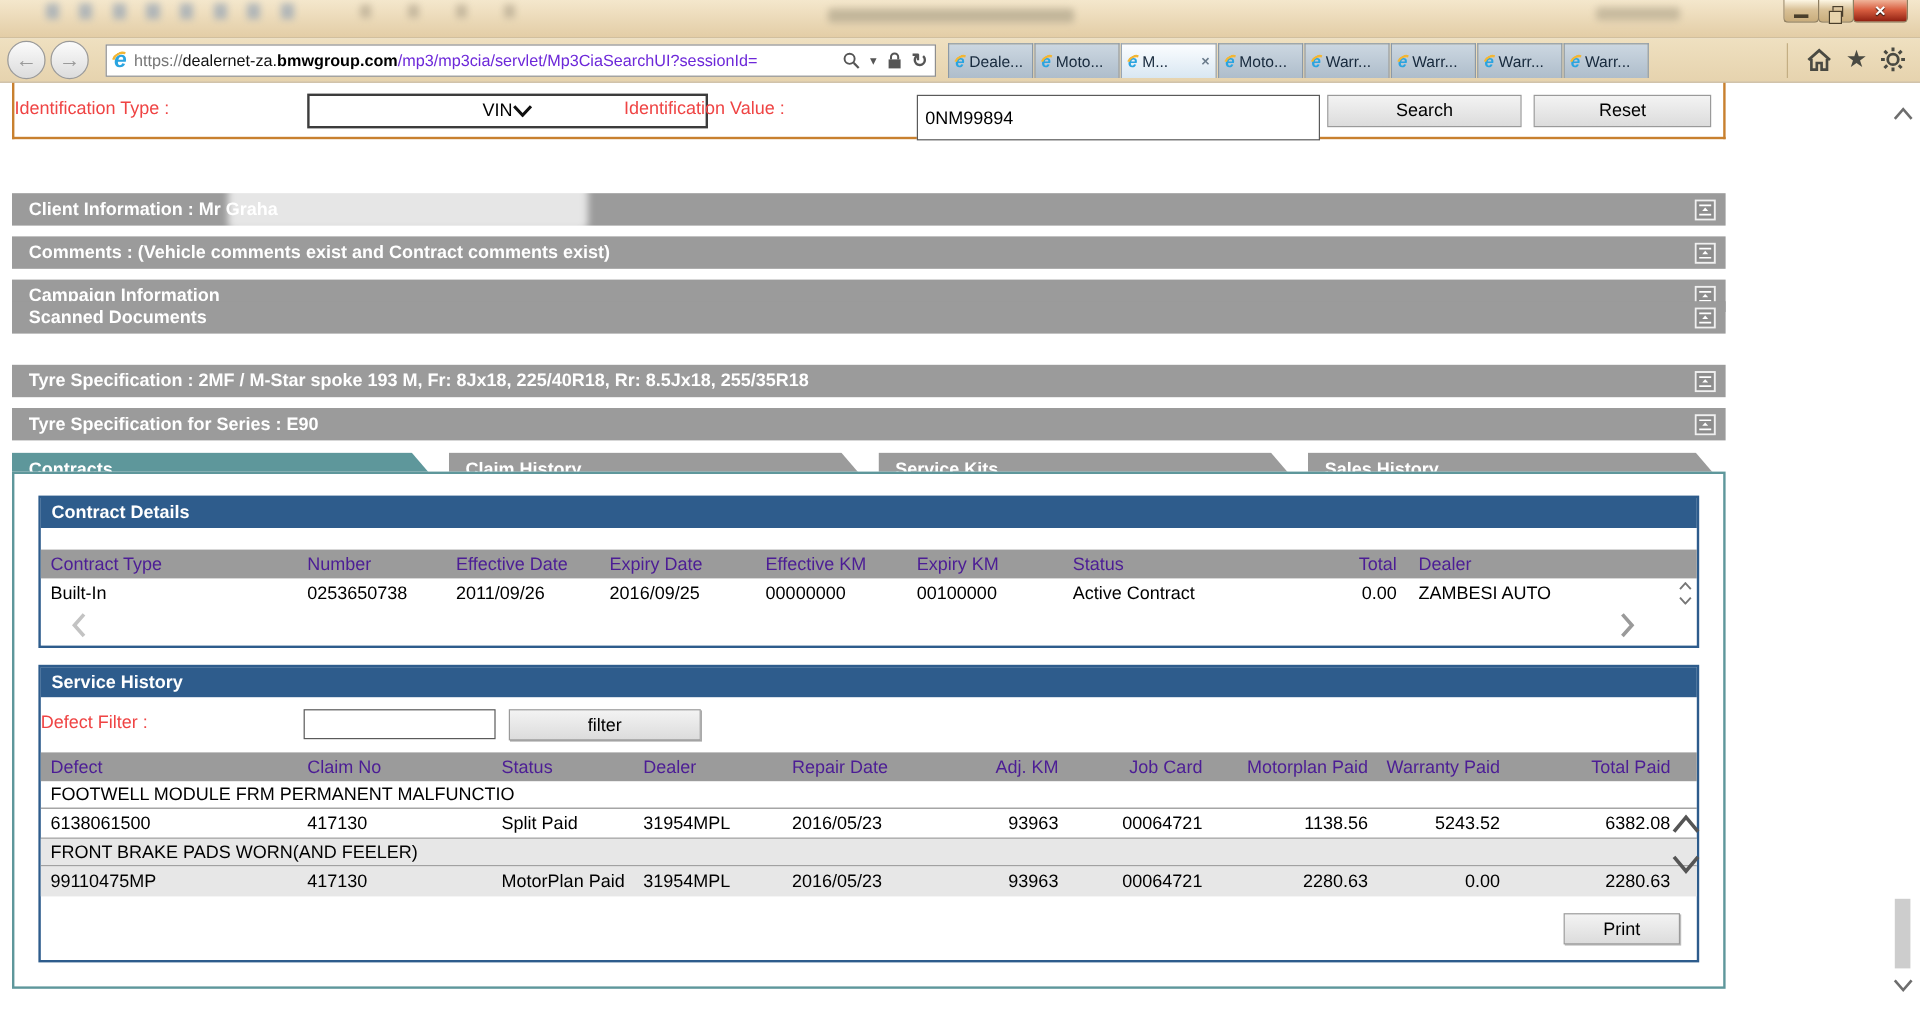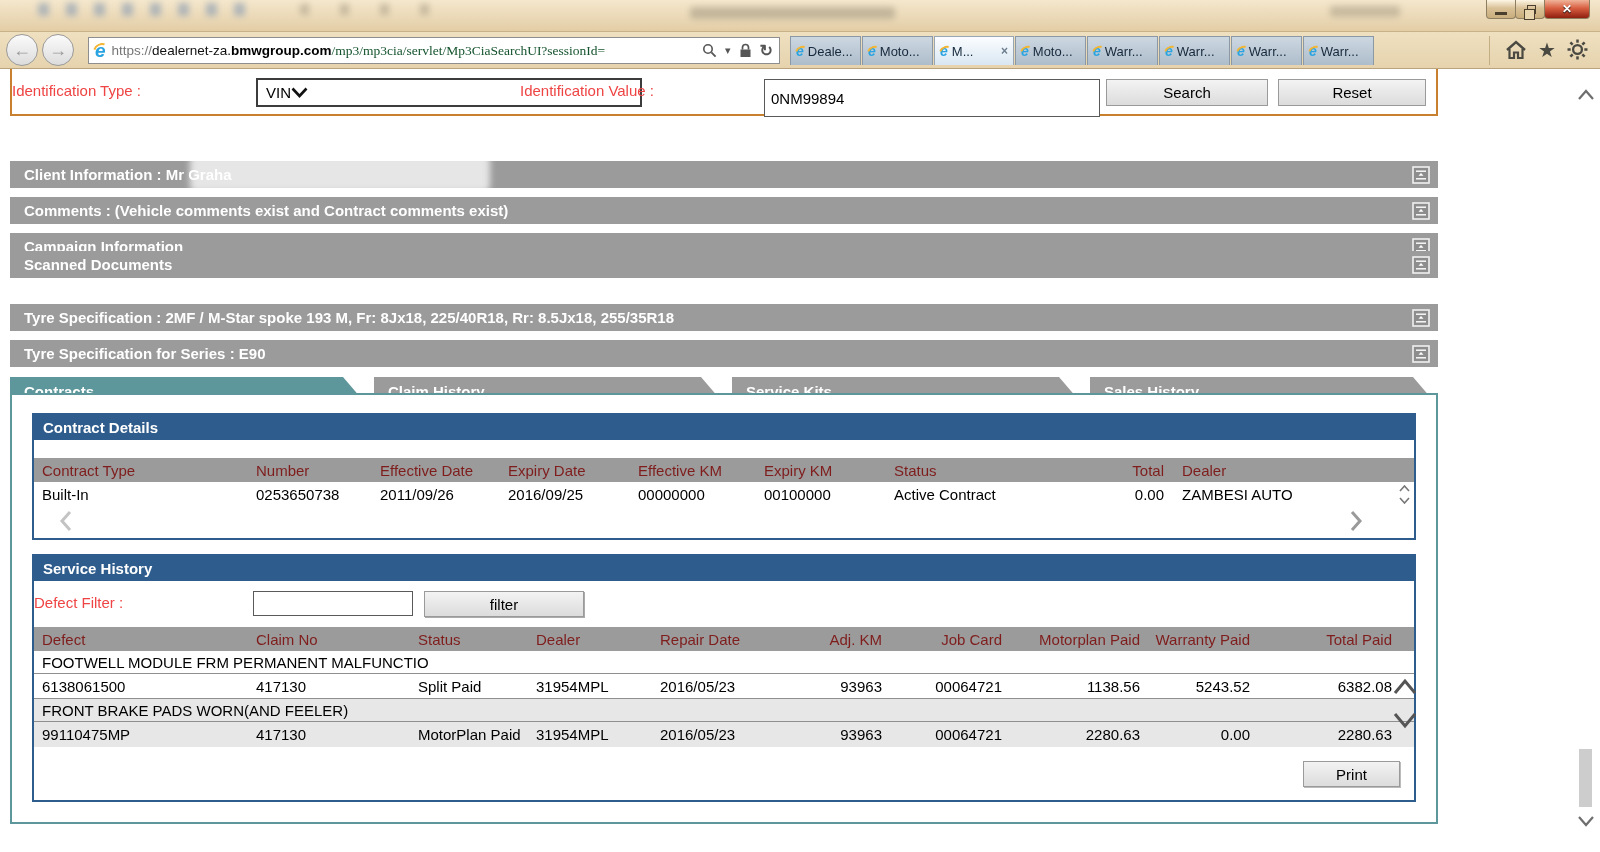--- a/index.html
+++ b/index.html
@@ -44,21 +44,21 @@
     display:flex; align-items:center; justify-content:center;
     color:#9a9a9a; font-size:18px; font-weight:bold;
   }
   .urlbar {
     position:absolute; left:88px; top:5px; width:692px; height:27px;
     background:#fff; border:1px solid #8e8e8e;
     display:flex; align-items:center; padding:0 6px; font-size:13.5px; white-space:nowrap; overflow:hidden;
   }
   .url-text { flex:1; overflow:hidden; margin-left:6px; }
   .url-scheme { color:#767676; } .url-domain { color:#111; }
-  .url-domain b { color:#000; } .url-path { color:#14532d;font-family:Liberation Serif, serif; }
+  .url-domain b { color:#000; } .url-path { color:#6d28d9; }
   .url-icons { display:flex; align-items:center; gap:8px; margin-left:4px; color:#555; }
 
   .e-logo { position:relative; display:inline-block; font-weight:bold; font-style:italic;
     color:#2aa4e0; line-height:1; }
   .e-logo::after { content:""; position:absolute; left:-18%; top:12%; width:135%; height:72%;
     border:2px solid transparent; border-top-color:#f2b634; border-radius:50%;
     transform:rotate(-28deg); }
   .e-big { font-size:19px; } .e-small { font-size:14px; }
 
   .tabstrip { position:absolute; left:790px; top:4px; height:29px; display:flex; }
@@ -80,23 +80,23 @@
 
   
   .page { position:absolute; left:0; top:69px; width:1600px; height:783px; background:#fff; }
 
   .form-box {
     position:absolute; left:10px; top:0; width:1428px; height:47px;
     border-left:2px solid #c8802f; border-right:2px solid #c8802f; border-bottom:2px solid #c8802f;
   }
   .form-label { position:absolute; top:13px; text-align:left; color:#ef4444; }
   .selectbox {
-    position:absolute; left:244px; top:9px; width:386px; height:29px;
+    position:absolute; left:244px; top:9px; width:334px; height:29px;
     border:2px solid #3c3c3c; background:#fff; display:flex; align-items:center;
-    padding:0 8px; justify-content:flex-start;
+    padding:0 8px; justify-content:center;
   }
   .textinput {
     position:absolute; background:#fff; border:1px solid #5a5a5a; padding:0 6px;
     font-family:"Liberation Sans",sans-serif; font-size:15px; color:#000;
   }
   .btn {
     position:absolute; background:linear-gradient(#f3f3f3,#dcdcdc);
     border:1px solid #9a9a9a; display:flex; align-items:center; justify-content:center;
     font-size:15px; color:#000;
   }
@@ -120,21 +120,21 @@
     position:absolute; left:10px; top:324px; width:1428px; height:431px;
     border:2px solid #5e979b; background:#fff;
   }
   .panel { position:absolute; left:20px; width:1384px; border:2px solid #2e5c8c; background:#fff; }
   .panel-head { height:25px; background:#2e5c8c; color:#fff; font-weight:bold;
     display:flex; align-items:center; padding-left:9px; }
 
   .grid-row { display:grid; align-items:center; }
   .cd-grid { grid-template-columns:216px 124px 128px 130px 126px 130px 216px 64px 248px 1fr; }
   .sh-grid { grid-template-columns:216px 162px 118px 124px 130px 102px 120px 138px 110px 142px 1fr; }
-  .colhdr { background:#9b9b9b; height:24px; color:#7f1d1d; }
+  .colhdr { background:#9b9b9b; height:24px; color:#4c1d95; }
   .grid-row > div { padding-left:6px; white-space:nowrap; overflow:hidden; }
   .grid-row > div:first-child { padding-left:8px; }
   .grid-row > .r { text-align:right; padding-right:4px; padding-left:0; }
   .cd-grid > .dealer { padding-left:14px; }
 
   .cd-navrow { height:30px; display:flex; align-items:center; justify-content:space-between; padding:0 50px 0 24px; }
   .mini-scroll { position:absolute; right:4px; top:70px; display:flex; flex-direction:column; gap:5px; align-items:center; }
 
   .sh-filter-row { height:46px; position:relative; }
   .sh-row { height:23px; display:flex; align-items:center; padding-left:8px; white-space:nowrap; }

